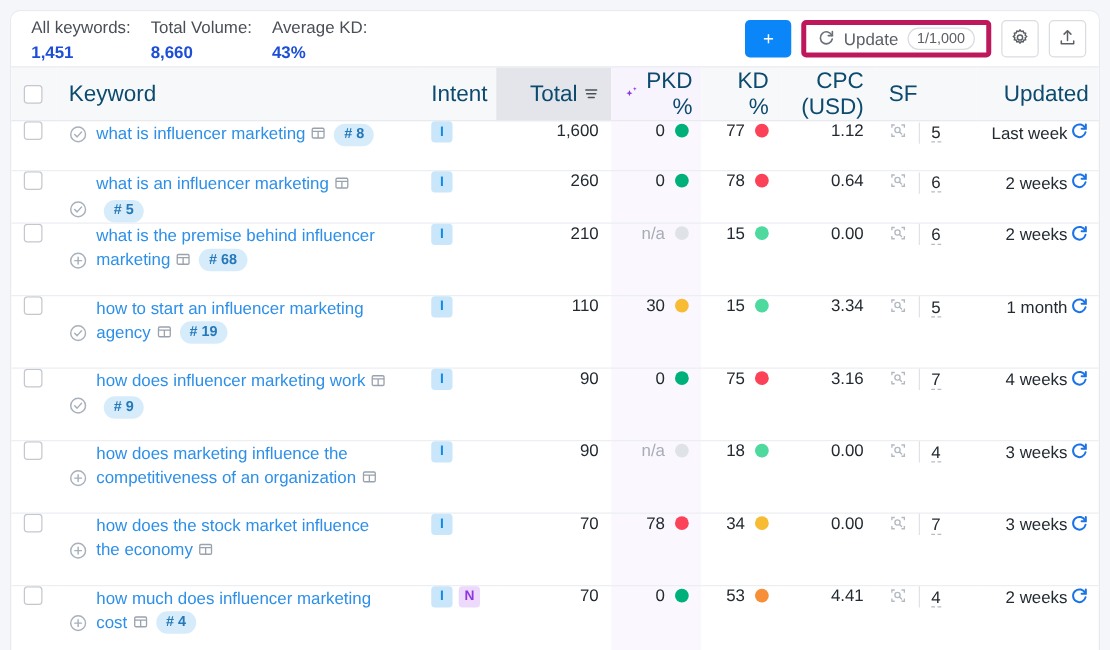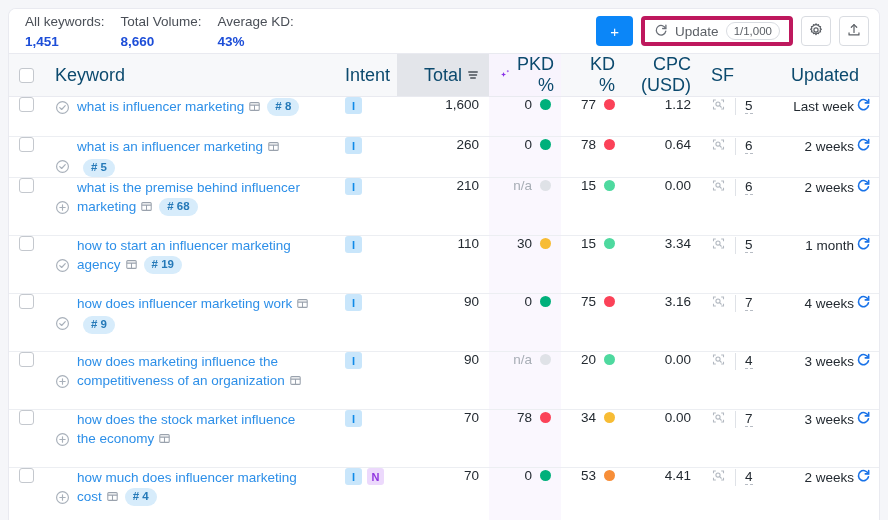--- a/index.html
+++ b/index.html
@@ -80,21 +80,21 @@
     padding: 0 10px; vertical-align: middle;
   }
   th.c-check { width: 36px; padding: 0 0 0 16px; text-align: left; }
   th.c-kw    { width: 290px; text-align: left; padding-left: 8px; }
   th.c-intent{ width: 62px; text-align: left; padding-left: 8px; }
   th.c-vol   { width: 92px; text-align: right; background: #e3e5ea !important; padding-right: 12px; }
   th.c-pkd   { width: 72px; text-align: right; background: #f8f4fd !important; padding-right: 10px; }
   th.c-kd    { width: 64px; text-align: right; padding-right: 10px; }
   th.c-cpc   { width: 76px; text-align: right; padding-right: 8px; }
   th.c-sf    { width: 80px; text-align: left; padding-left: 10px; }
-  th.c-upd   { width: 100px; text-align: left; padding-right: 14px; }
+  th.c-upd   { width: 100px; text-align: right; padding-right: 14px; }
 
   .hdr-in { display: inline-flex; align-items: center; gap: 5px; }
 
   table.kw tbody td {
     border-bottom: 1px solid #eceef2;
     font-size: 13.5px; color: #232a31;
     padding: 0 10px; vertical-align: top;
   }
   tbody tr.r1 td { height: 40px; }
   tbody tr.r2 td { height: 58px; }
@@ -524,21 +524,21 @@
             <div class="intents">
               <span class="ib ib-I">I</span>
             </div>
           </td>
           <td class="t-vol cellpad-2">90</td>
           <td class="t-pkd cellpad-2"><span class="valdot">
               <span class="na">n/a</span>
               <span class="dot" style="background:#dfe2e7"></span>
             </span></td>
           <td class="t-kd cellpad-2"><span class="valdot">
-              <span>20</span>
+              <span>18</span>
               <span class="dot" style="background:#4ed99f"></span>
             </span></td>
           <td class="t-cpc cellpad-2">0.00</td>
           <td class="t-sf cellpad-2">
             <span class="sfwrap">
               <span><svg width="15" height="15" viewBox="0 0 18 18" fill="none" stroke="#b3b9c1" stroke-width="1.3">
                   <path d="M3 6.2V3.6h2.8M15 6.2V3.6h-2.8M3 11.8v2.6h2.8M15 11.8v2.6h-2.8"></path>
                   <circle cx="8.4" cy="8.4" r="2.5"></circle>
                   <path d="M10.3 10.3l2 2" stroke-linecap="round"></path>
                 </svg></span>

